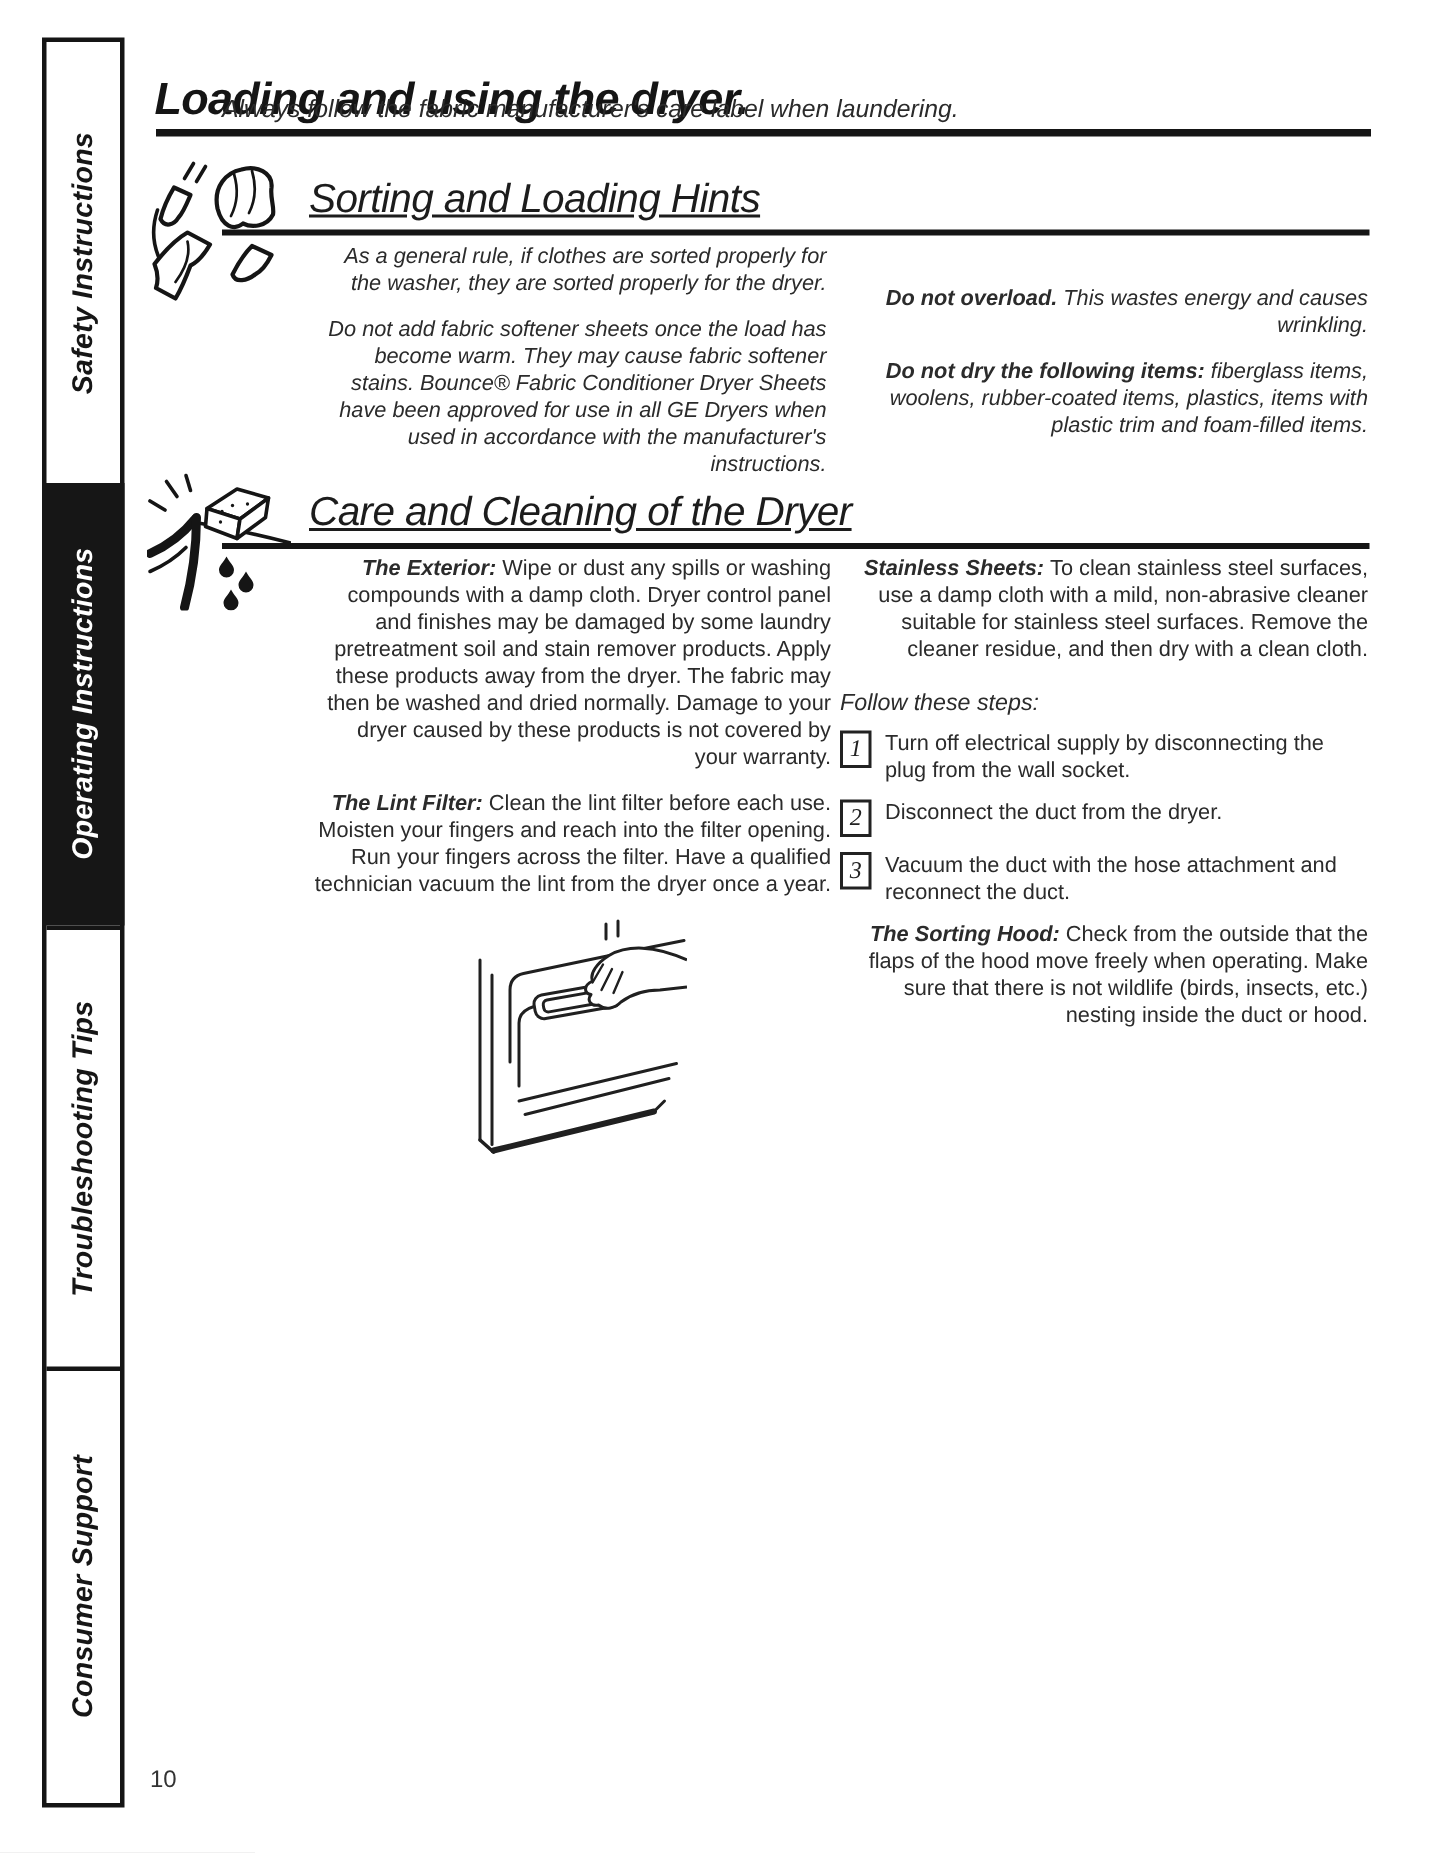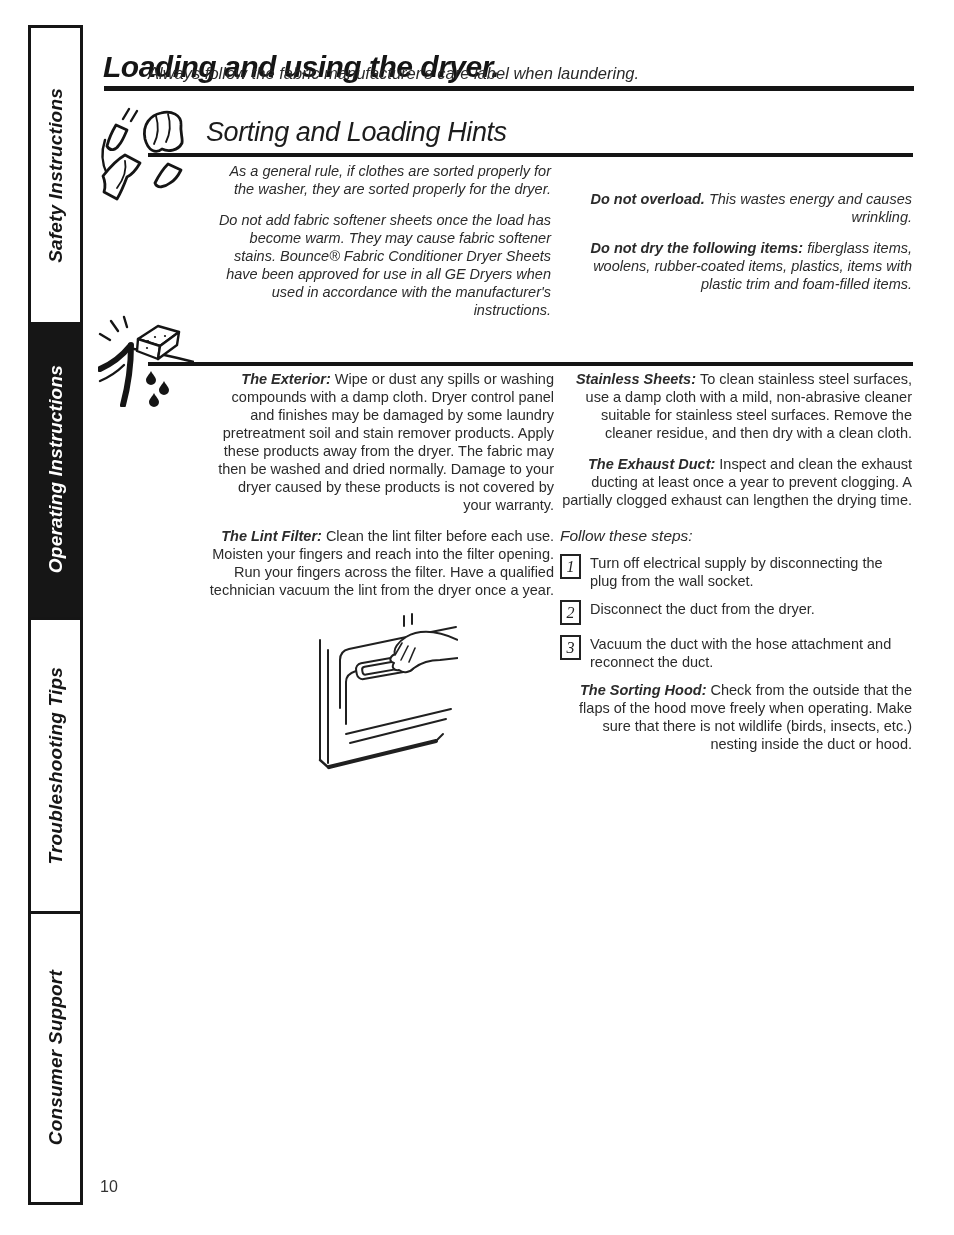--- a/index.html
+++ b/index.html
@@ -20,21 +20,21 @@
 
   
   .title{left:103px;top:30px;font-style:italic;font-weight:700;font-size:30px;line-height:1.1;
          letter-spacing:-0.5px;color:#151515;}
   .subtitle{left:103px;top:64px;font-style:italic;font-size:16.5px;color:#2a2a2a;margin-left:45px;}
   .hrule{position:absolute;background:#151515;}
   .rule-top{left:104px;top:86px;width:810px;height:5px;}
 
   
   h2{margin:0;font-style:italic;font-weight:400;font-size:27px;line-height:1.1;
-     letter-spacing:-0.4px;color:#1c1c1c;}
+     letter-spacing:-0.4px;color:#1c1c1c;text-decoration:underline;}
   .sorting-heading{left:206px;top:118px;}
   .sorting-rule{left:148px;top:153px;width:765px;height:4px;}
   .care-heading{left:206px;top:327px;}
   .care-rule{left:148px;top:362px;width:765px;height:4px;}
 
   
   .col{position:absolute;font-size:14.5px;line-height:18px;color:#2b2b2b;}
   .col p{margin:0 0 13px 0;text-align:right;}
   .lead{font-weight:700;}
   .lead::after{content:" ";}
@@ -132,30 +132,30 @@
     <g fill="#151515" stroke="none">
       <circle cx="50" cy="26" r="1.1"></circle>
         <circle cx="57" cy="22" r="1.1"></circle>
         <circle cx="67" cy="21" r="1.1"></circle>
         <circle cx="49" cy="33" r="1.1"></circle>
       <path d="M53,56 C55,60 58,62 58,65 A5,5 0 1,1 48,65 C48,62 51,60 53,56 Z"></path>
       <path d="M66,66 C68,70 71,72 71,75 A5,5 0 1,1 61,75 C61,72 64,70 66,66 Z"></path>
       <path d="M56,78 C58,82 61,84 61,87 A5,5 0 1,1 51,87 C51,84 54,82 56,78 Z"></path>
     </g>
   </svg>
+  <h2 class="abs care-heading">Care and Cleaning of the Dryer</h2>
   <div class="hrule care-rule"></div>
 
   <div class="col care-col care-left">
     <p><b class="lead">The Exterior:</b><span>Wipe or dust any spills or washing compounds with a damp cloth. Dryer control panel and finishes may be damaged by some laundry pretreatment soil and stain remover products. Apply these products away from the dryer. The fabric may then be washed and dried normally. Damage to your dryer caused by these products is not covered by your warranty.</span></p>
     <p><b class="lead">The Lint Filter:</b><span>Clean the lint filter before each use. Moisten your fingers and reach into the filter opening. Run your fingers across the filter. Have a qualified technician vacuum the lint from the dryer once a year.</span></p>
   </div>
 
   <div class="col care-col care-right">
     <p><b class="lead">Stainless Sheets:</b><span>To clean stainless steel surfaces, use a damp cloth with a mild, non-abrasive cleaner suitable for stainless steel surfaces. Remove the cleaner residue, and then dry with a clean cloth.</span></p>
-    <p><b class="lead">The Exhaust Duct:</b><span>Inspect and clean the exhaust ducting at least once a year to prevent clogging. A partially clogged exhaust can lengthen the drying time.</span></p>
     <div class="follow-steps">Follow these steps:</div>
     <div class="step">
       <span class="stepnum">1</span>
       <span class="steptext">Turn off electrical supply by disconnecting the plug from the wall socket.</span>
     </div>
     <div class="step">
       <span class="stepnum">2</span>
       <span class="steptext">Disconnect the duct from the dryer.</span>
     </div>
     <div class="step">

